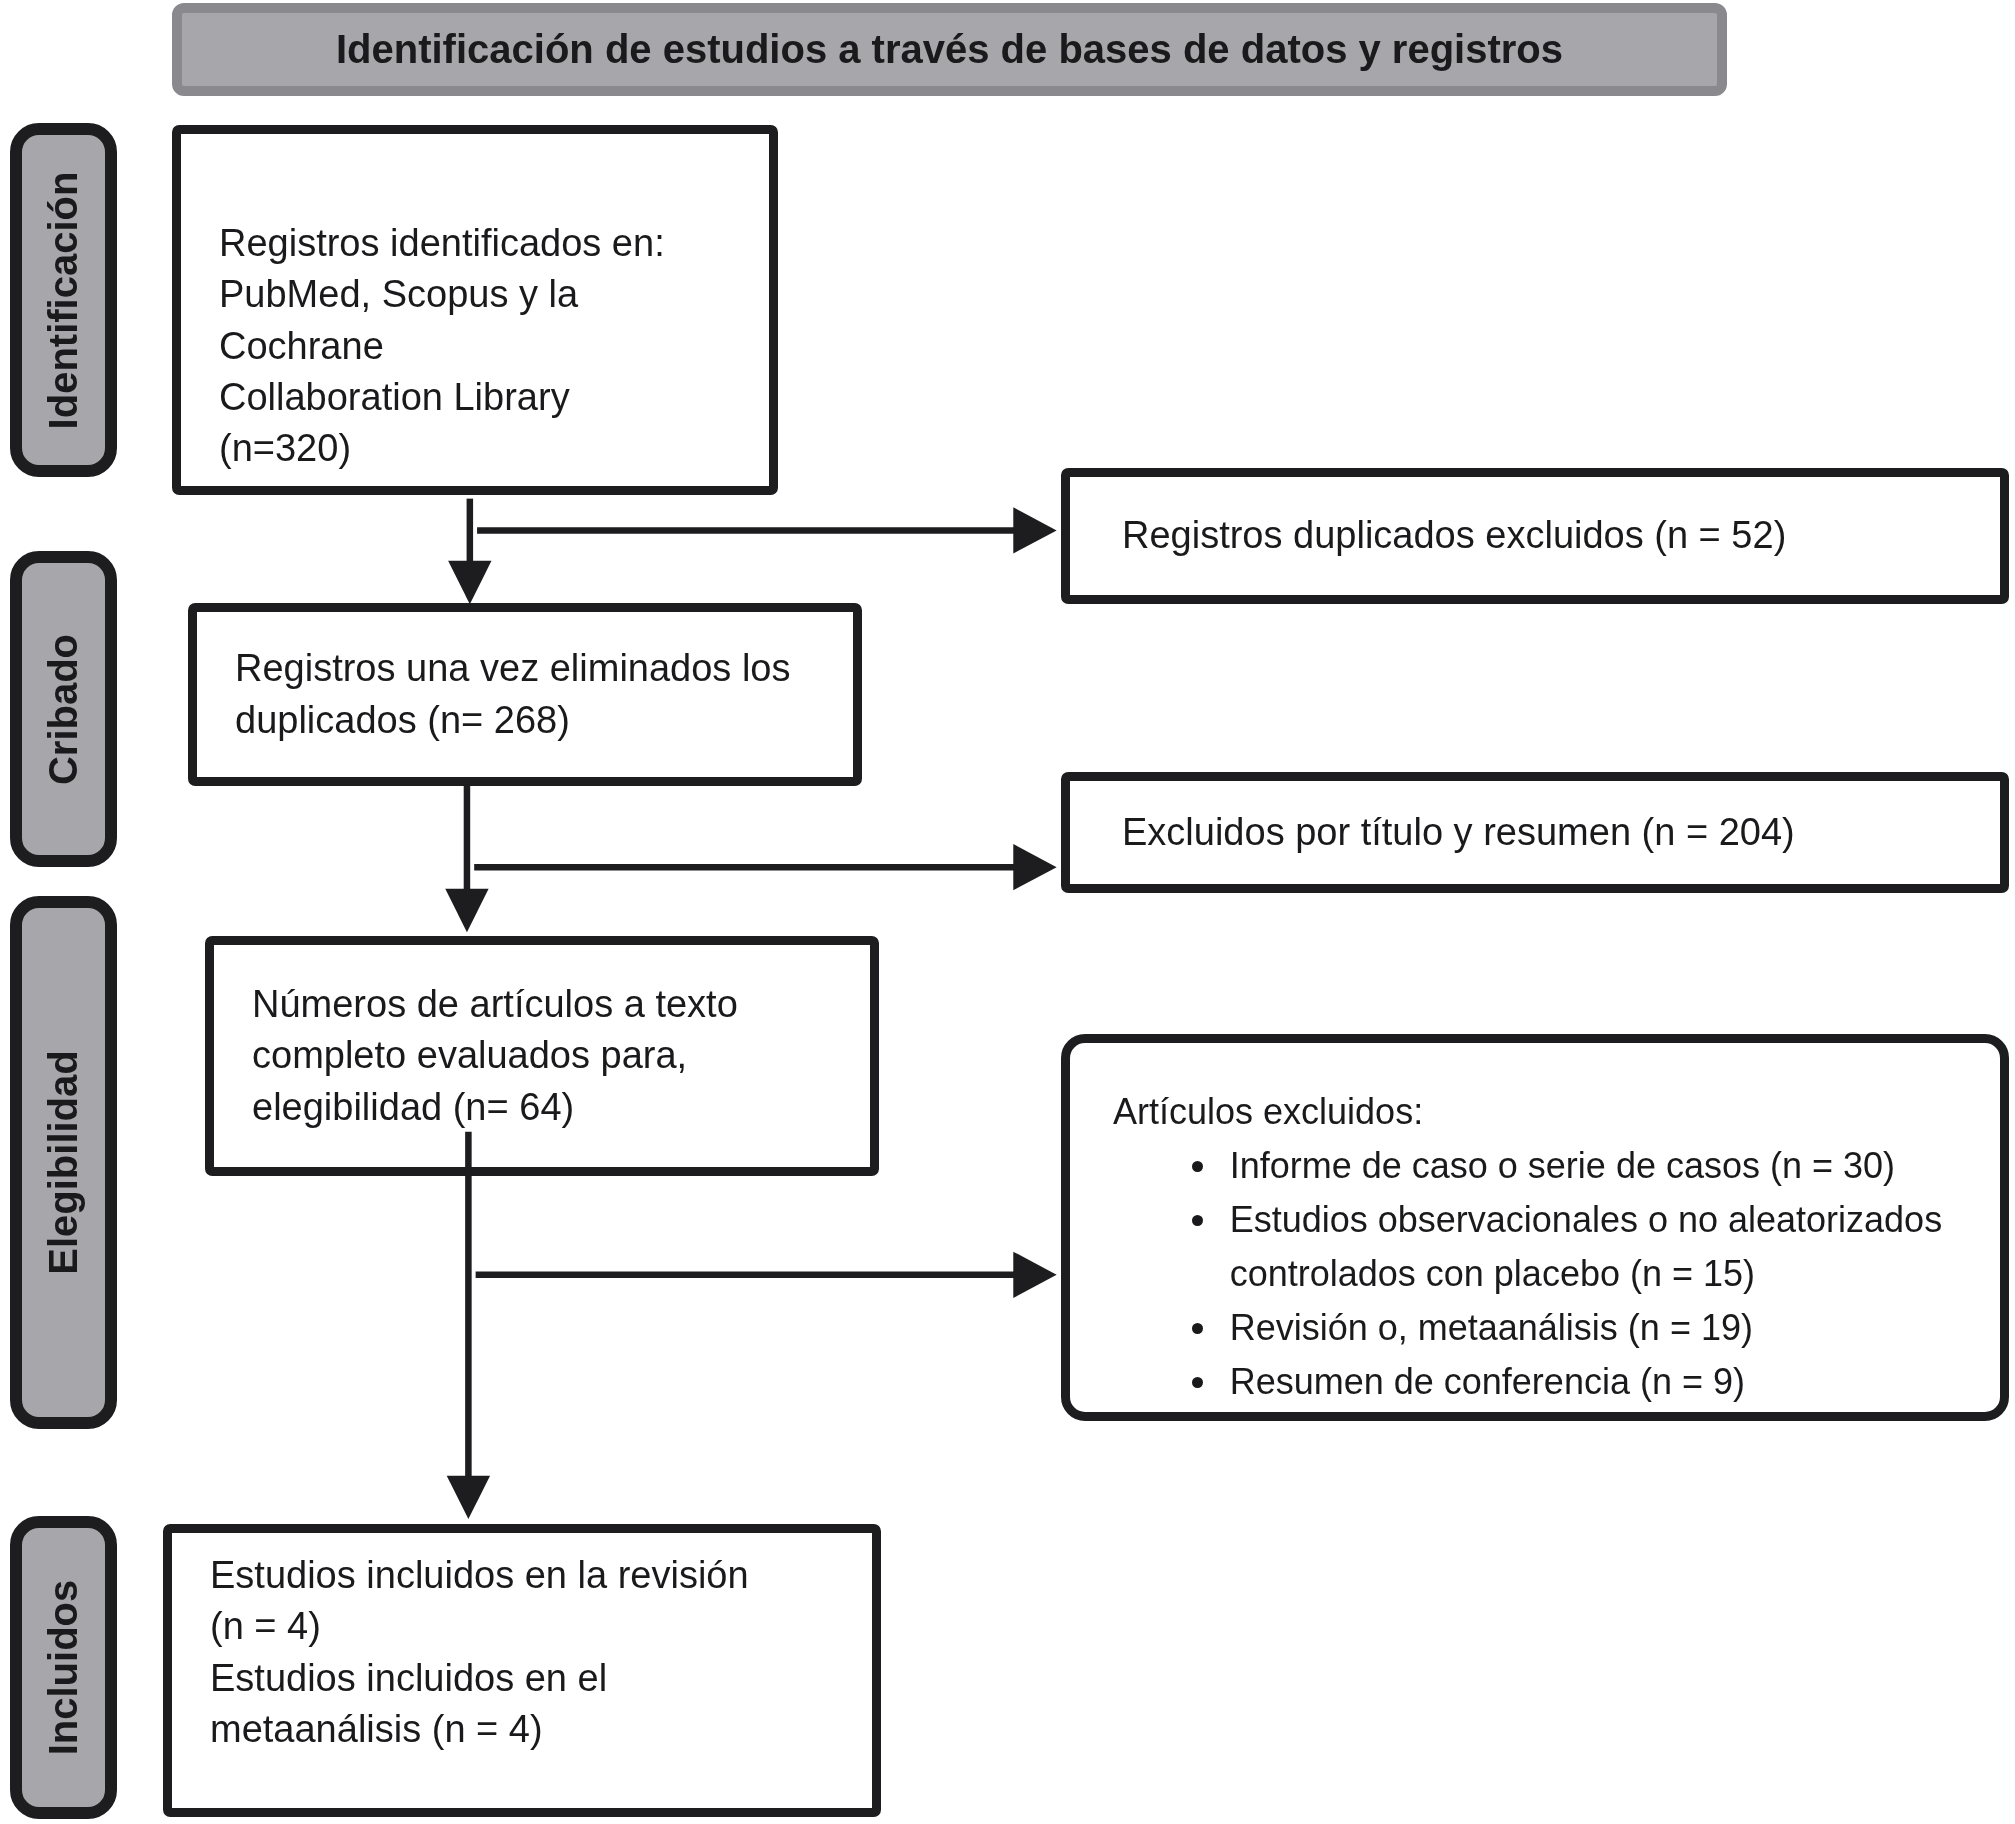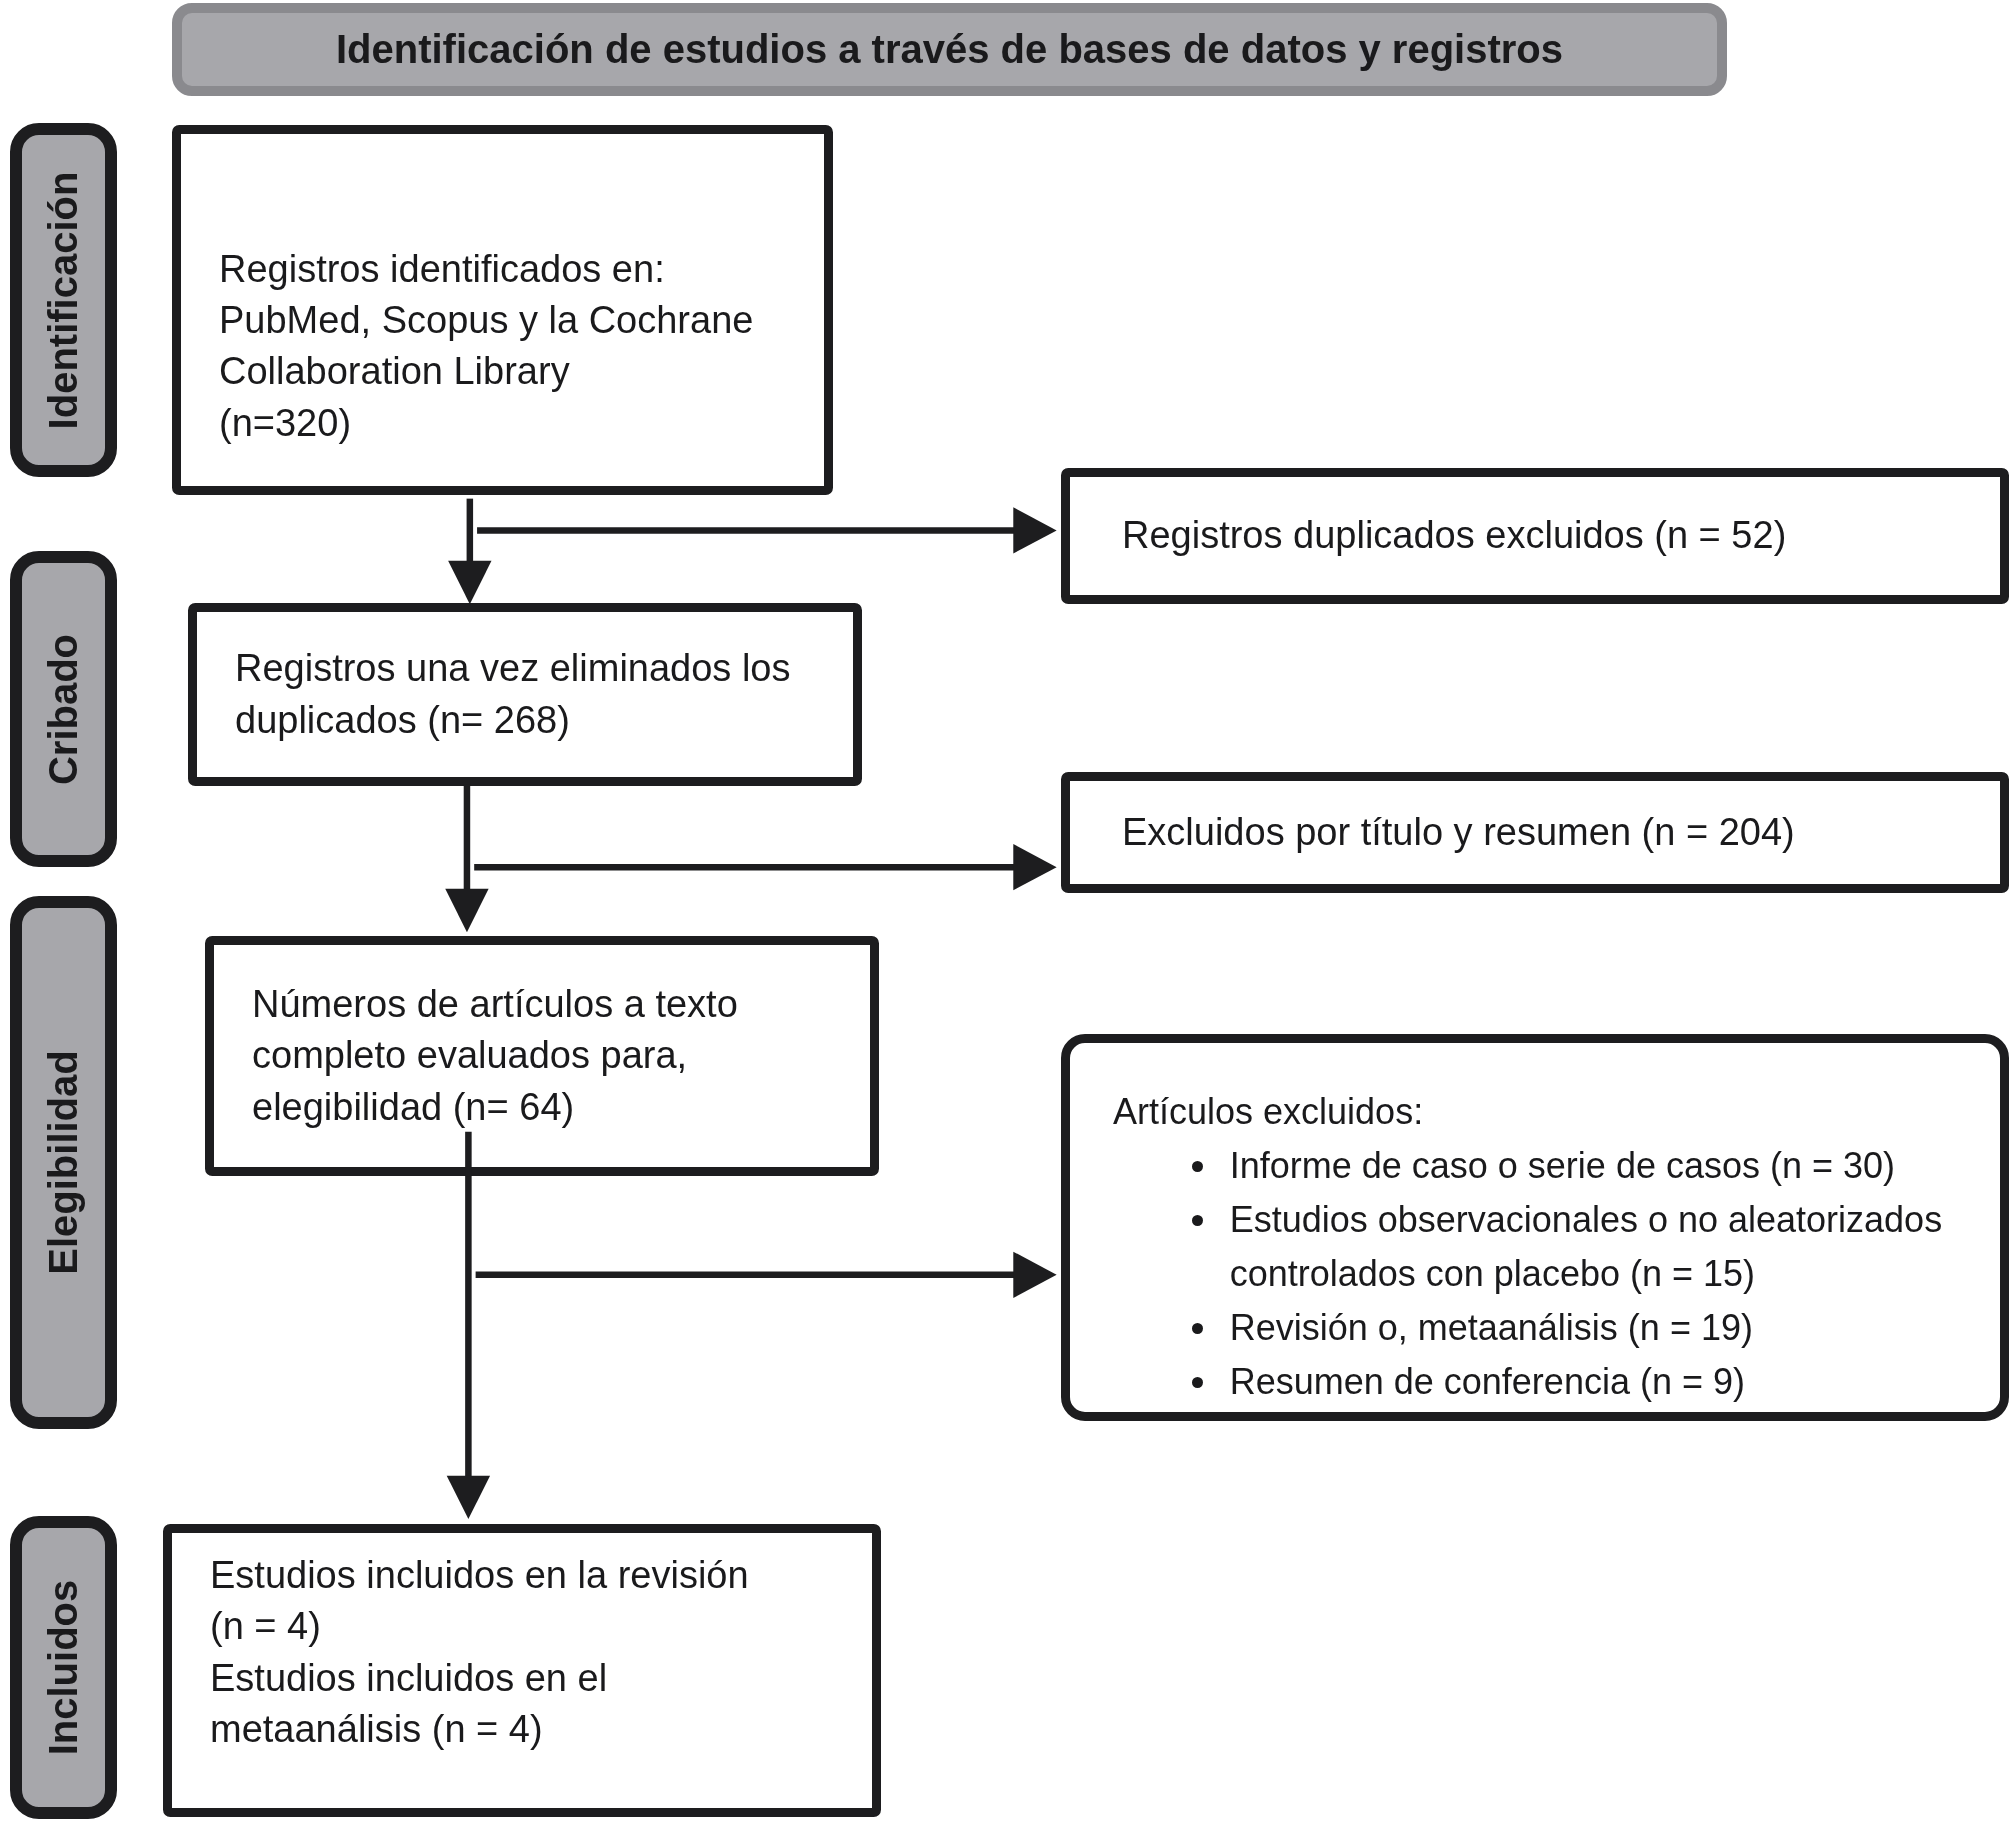--- a/index.html
+++ b/index.html
@@ -9,21 +9,21 @@
     background:#fff;
     font-family:"Liberation Sans","DejaVu Sans",sans-serif;
     color:var(--text,#1a1a1c);
   }
   
   .banner{
     position:absolute;left:172px;top:2.9px;width:1555px;height:93px;
     box-sizing:border-box;
     background:var(--stage-fill,#a7a7ab);
     border:10px solid var(--banner-border,#8a8a8e);
-    border-radius:20px;
+    border-radius:12px;
     display:flex;align-items:center;justify-content:center;
     font-weight:bold;font-size:40px;
   }
   
   .stage{
     position:absolute;left:10px;width:107px;
     box-sizing:border-box;
     background:var(--stage-fill,#a7a7ab);
     border:12.3px solid var(--box-border,#1d1d1f);
     border-radius:29px;
@@ -42,21 +42,21 @@
   
   .wbox{
     position:absolute;box-sizing:border-box;
     background:#fff;
     border:9.4px solid var(--box-border,#1d1d1f);
     border-radius:7.2px;
     display:flex;align-items:center;
     font-size:38px;line-height:1.35;
   }
   .wbox .txt{white-space:pre-line;display:block;}
-  #box-identified{left:172px;top:125px;width:661px;height:370px;padding:87px 22px 14.5px 38px;}
+  #box-identified{left:172px;top:125px;width:606px;height:370px;padding:87px 22px 14.5px 38px;}
   #box-dedup{left:172px;top:603px;width:674px;height:183px;padding:7.2px 14.5px 7.2px 38px;margin-left:16px;}
   #box-fulltext{left:172px;top:936px;width:674px;height:240px;padding:7.2px 14.5px 7.2px 38px;margin-left:33px;}
   #box-included{left:163px;top:1524px;width:718px;height:293px;padding:7.2px 14.5px 43px 38px;}
   #rbox-duplicates{left:1061px;top:468px;width:948px;height:136px;padding:7.2px 14.5px 7.2px 52px;}
   #rbox-titleabstract{left:1061px;top:772px;width:948px;height:121px;padding:7.2px 14.5px 7.2px 52px;}
   #rbox-excluded{
     left:1061px;top:1034px;width:948px;height:387px;
     padding:42px 14.5px 7.2px 43px;
     align-items:flex-start;flex-direction:column;
     font-size:36px;line-height:1.5;border-radius:24px;

